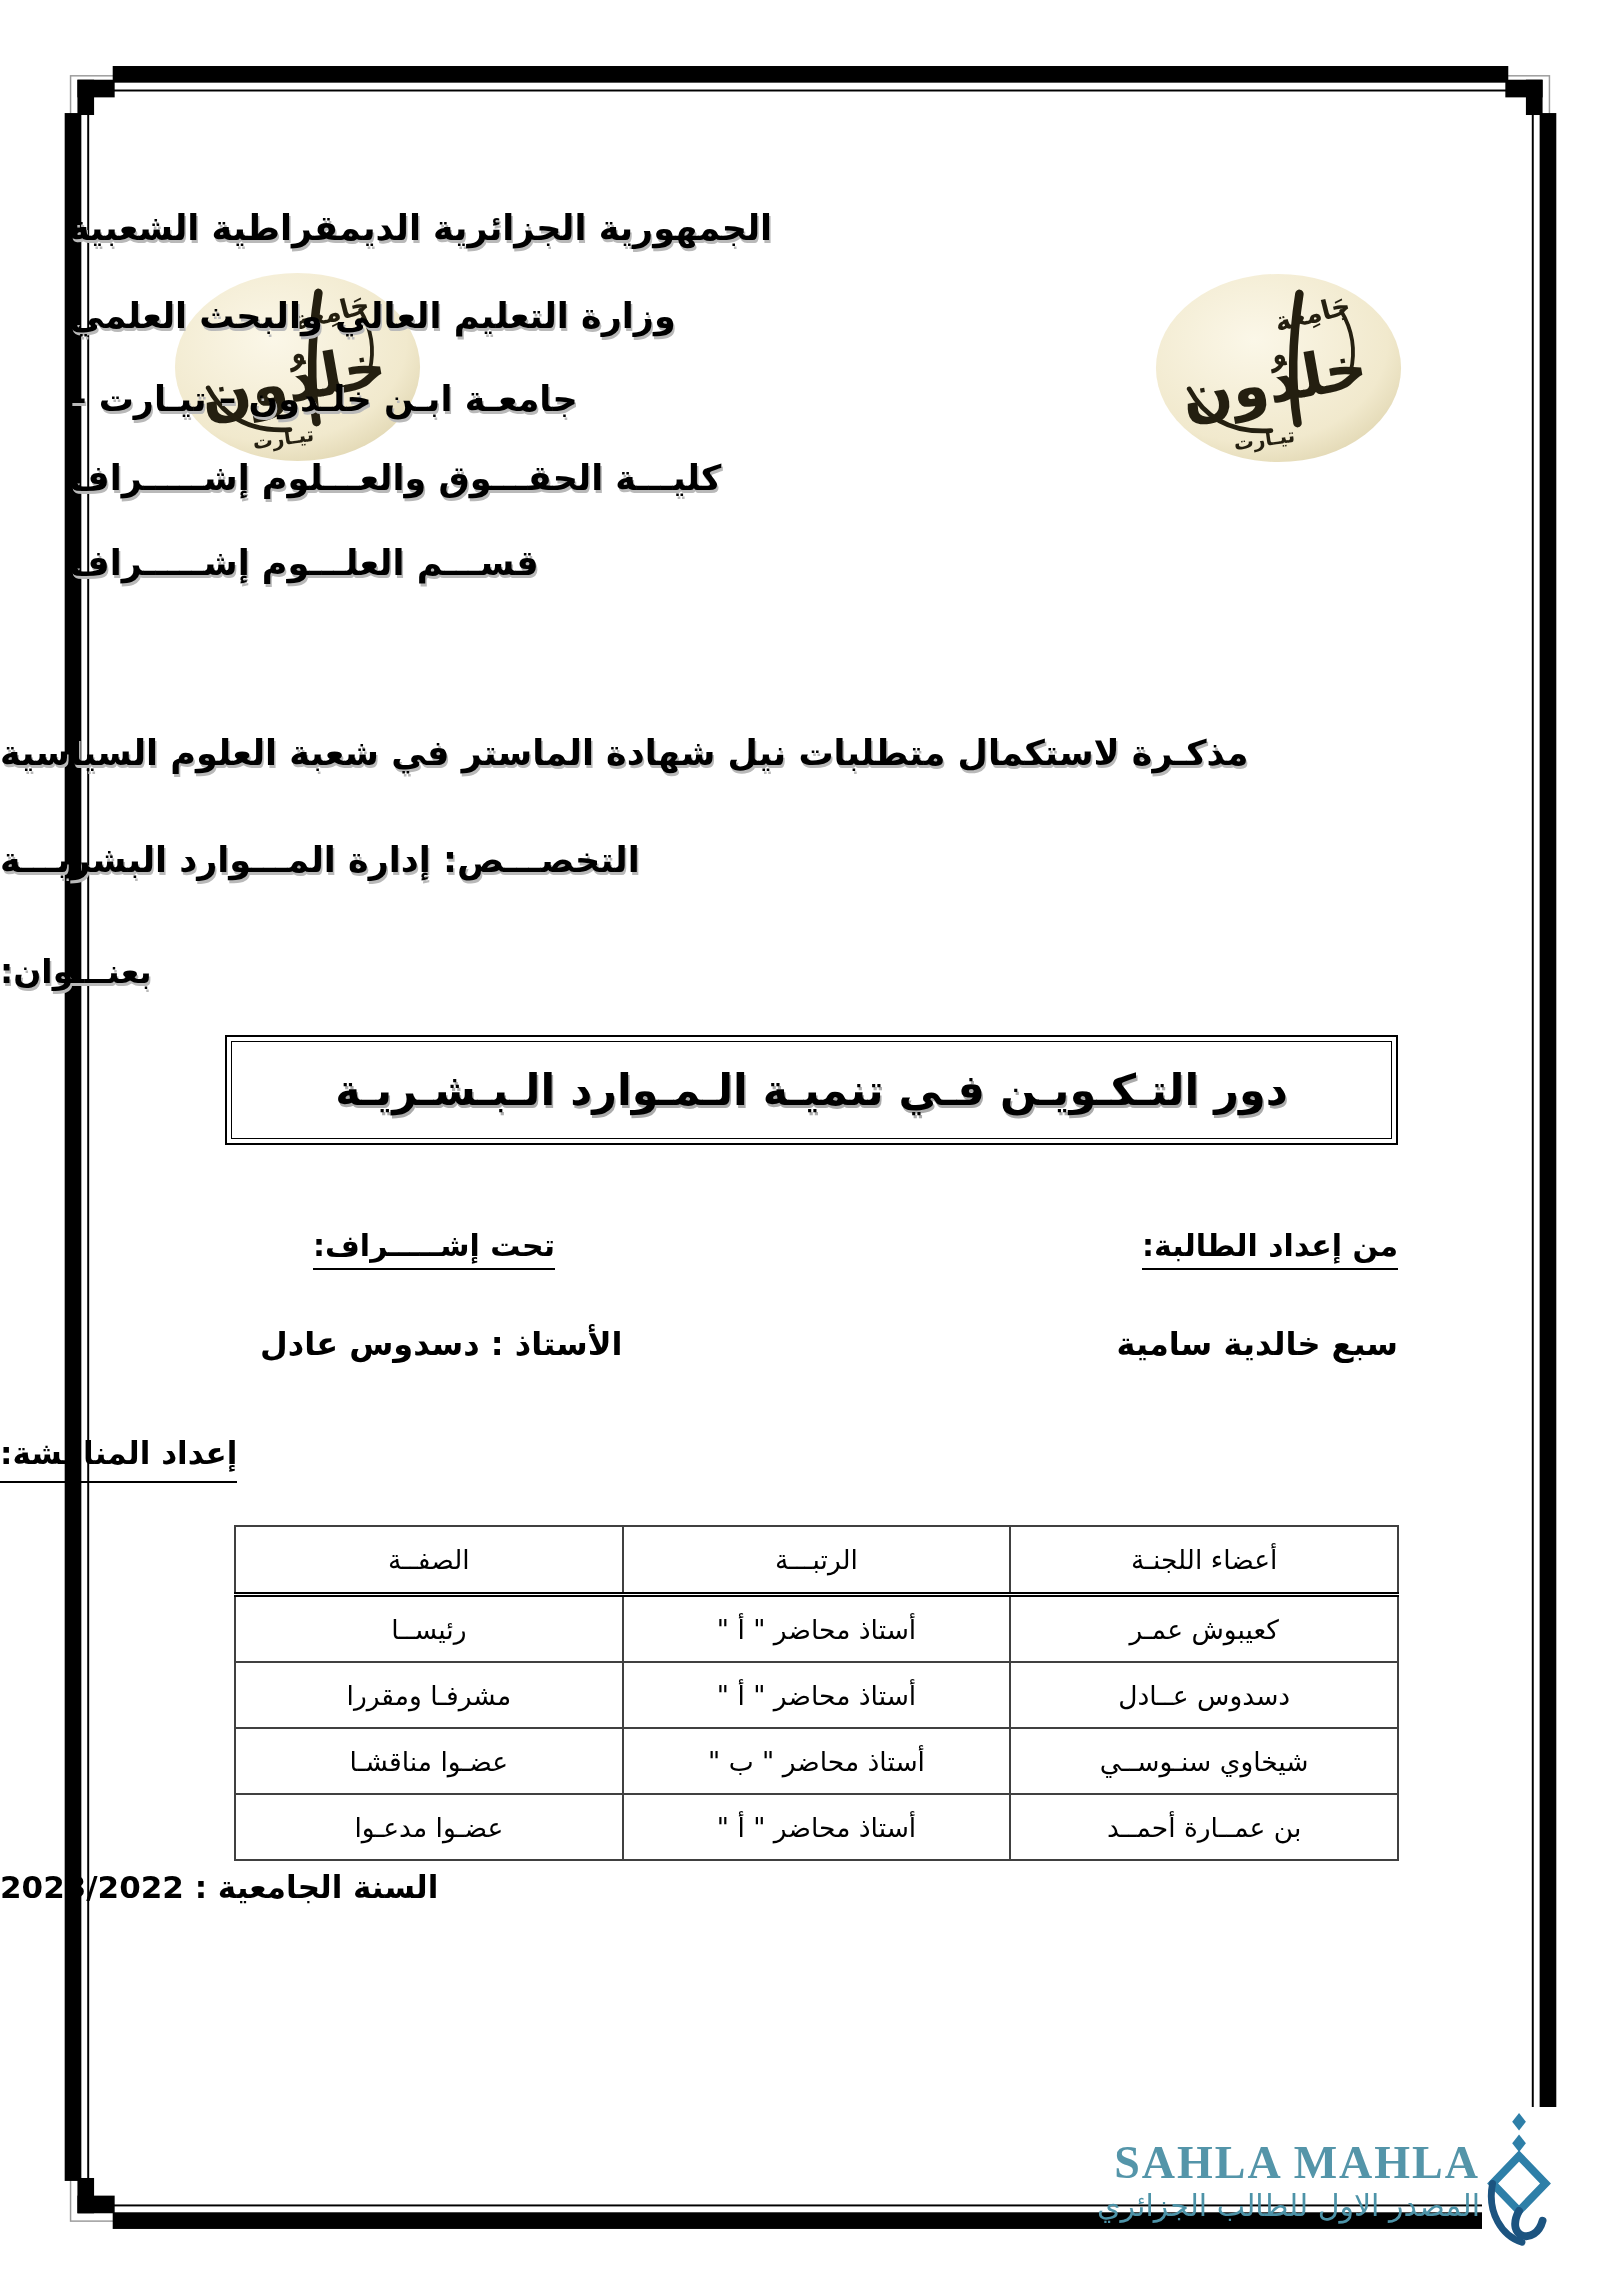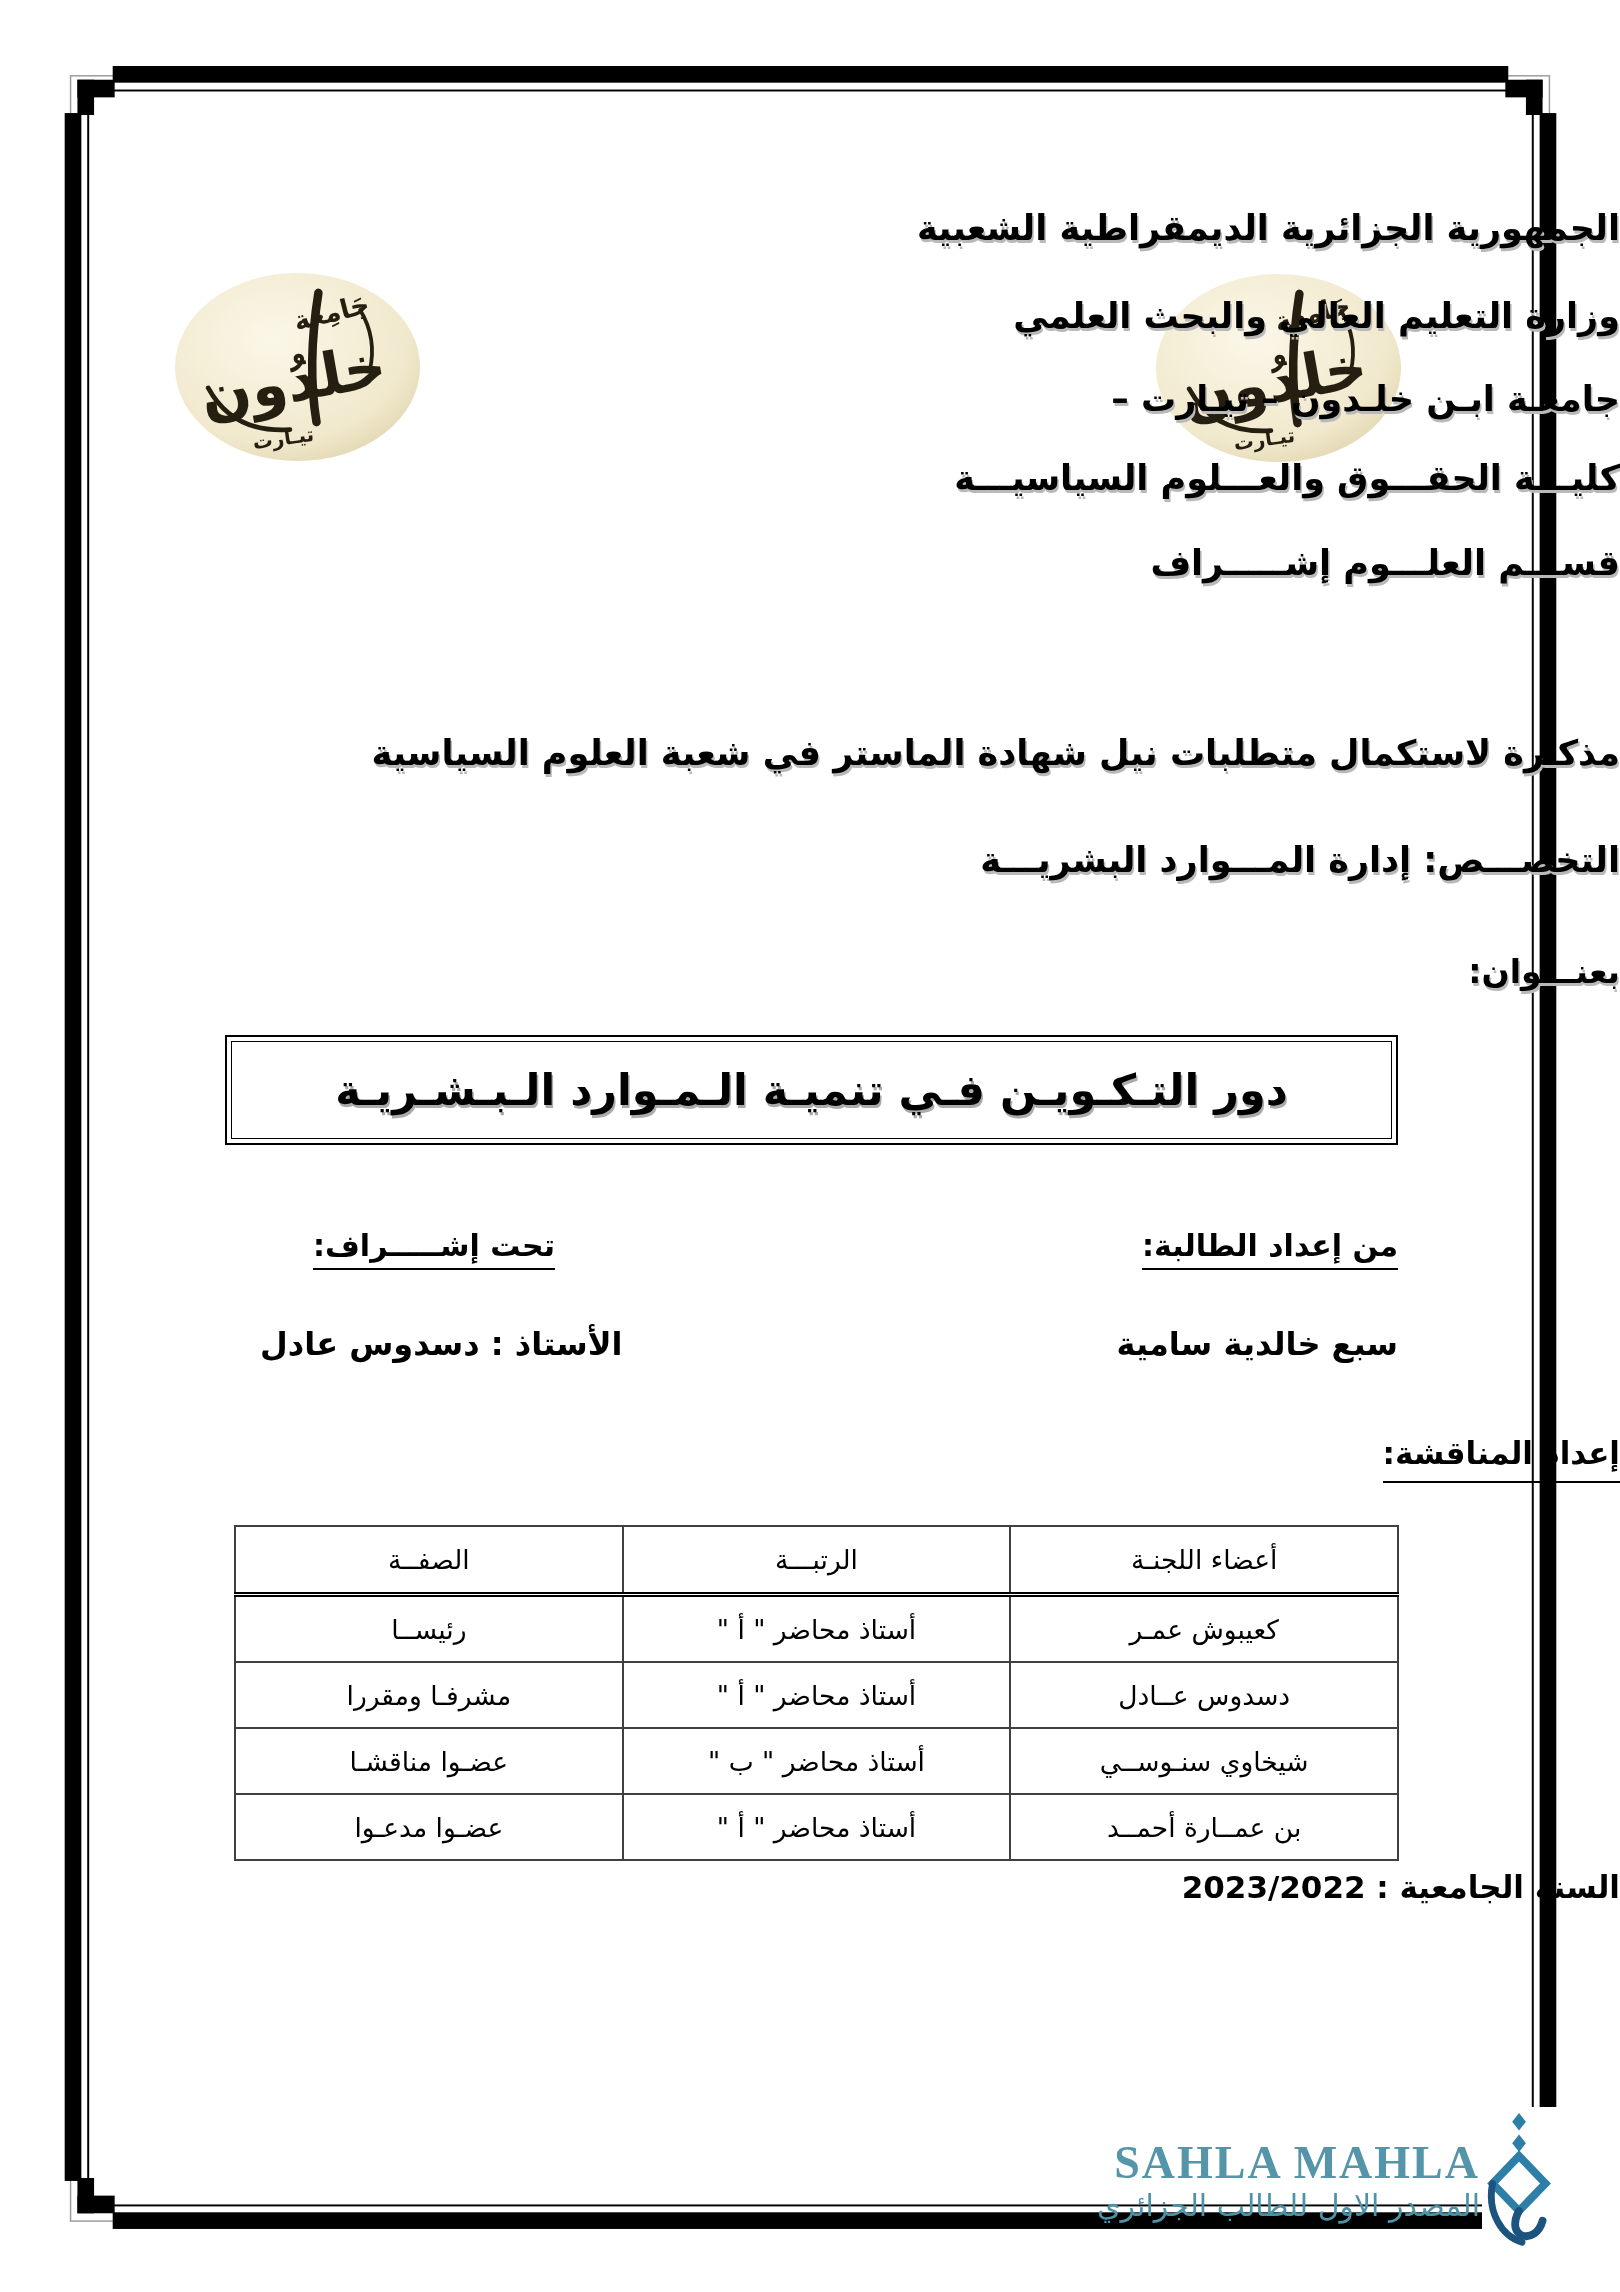--- a/index.html
+++ b/index.html
@@ -1,21 +1,21 @@
 <!DOCTYPE html>
 <html lang="ar"><head>
 <meta charset="utf-8">
 <style>
   html,body{margin:0;padding:0;background:#fff;}
   .page{position:relative;width:1620px;height:2293px;background:#fff;overflow:hidden;
         font-family:"DejaVu Sans",sans-serif;color:#000;}
   
   .frame-svg{position:absolute;left:0;top:0;z-index:1;}
   
-  .line{position:absolute;left:0;right:0;text-align:right;direction:rtl;
+  .line{position:absolute;left:0;right:0;text-align:left;direction:rtl;
         font-weight:bold;line-height:1.5;z-index:3;}
   .hdr{left:69px;}
   .sh{text-shadow:1.5px 2.5px 0 #b9b9b9;}
   .fs36{font-size:35px;} .fs34{font-size:33px;}
   .fs32{font-size:31px;}
   
   .seal-wrap{position:absolute;z-index:2;}
   .seal{display:block;}
   
   .tbox{position:absolute;left:225px;top:1035px;width:1173px;height:110px;
@@ -99,21 +99,21 @@
   </div>
   <div class="seal-wrap" style="left:1155px;top:272px;">
     <svg class="seal" width="247" height="192" viewBox="0 0 260 200">
         <use href="#seal-art"></use>
       </svg>
   </div>
 
   <div class="line hdr fs36 sh" style="top:202px;">الجمهورية الجزائرية الديمقراطية الشعبية</div>
   <div class="line hdr fs36 sh" style="top:290px;">وزارة التعليم العالي والبحث العلمي</div>
   <div class="line hdr fs36 sh" style="top:373px;">جامعـة ابـن خلـدون – تيـارت –</div>
-  <div class="line hdr fs36 sh" style="top:452px;">كليـــة الحقـــوق والعـــلوم السياسيـــة</div>
+  <div class="line hdr fs36 sh" style="top:452px;">كليـــة الحقـــوق والعـــلوم إشـــــراف</div>
   <div class="line hdr fs36 sh" style="top:537px;">قســـم العلـــوم إشـــــراف</div>
 
   <div class="line fs36 sh" style="top:727px;">مذكـرة لاستكمال متطلبات نيل شهادة الماستر في شعبة العلوم السياسية</div>
   <div class="line fs36 sh" style="top:834px;">التخصـــص: إدارة المـــوارد البشريـــة</div>
   <div class="line fs34 sh" style="top:947px;">بعنـــوان:</div>
 
   <div class="tbox">
     <div class="tbox-inner">
       <div class="tbox-title">دور التـكـويـن فـي تنميـة الـمـوارد الـبـشـريـة</div>
     </div>

